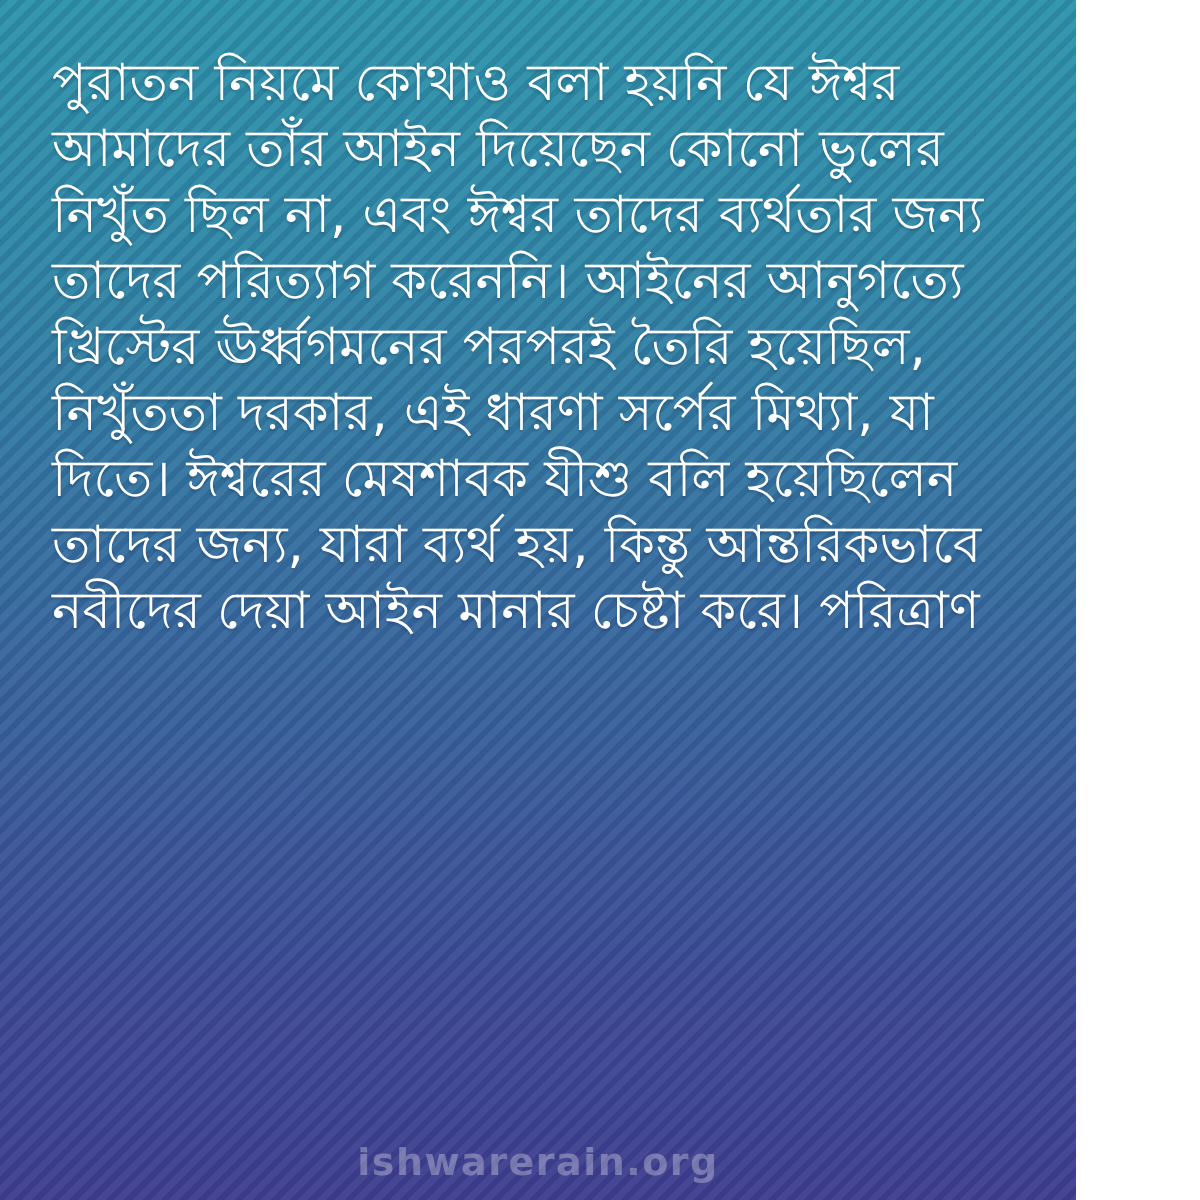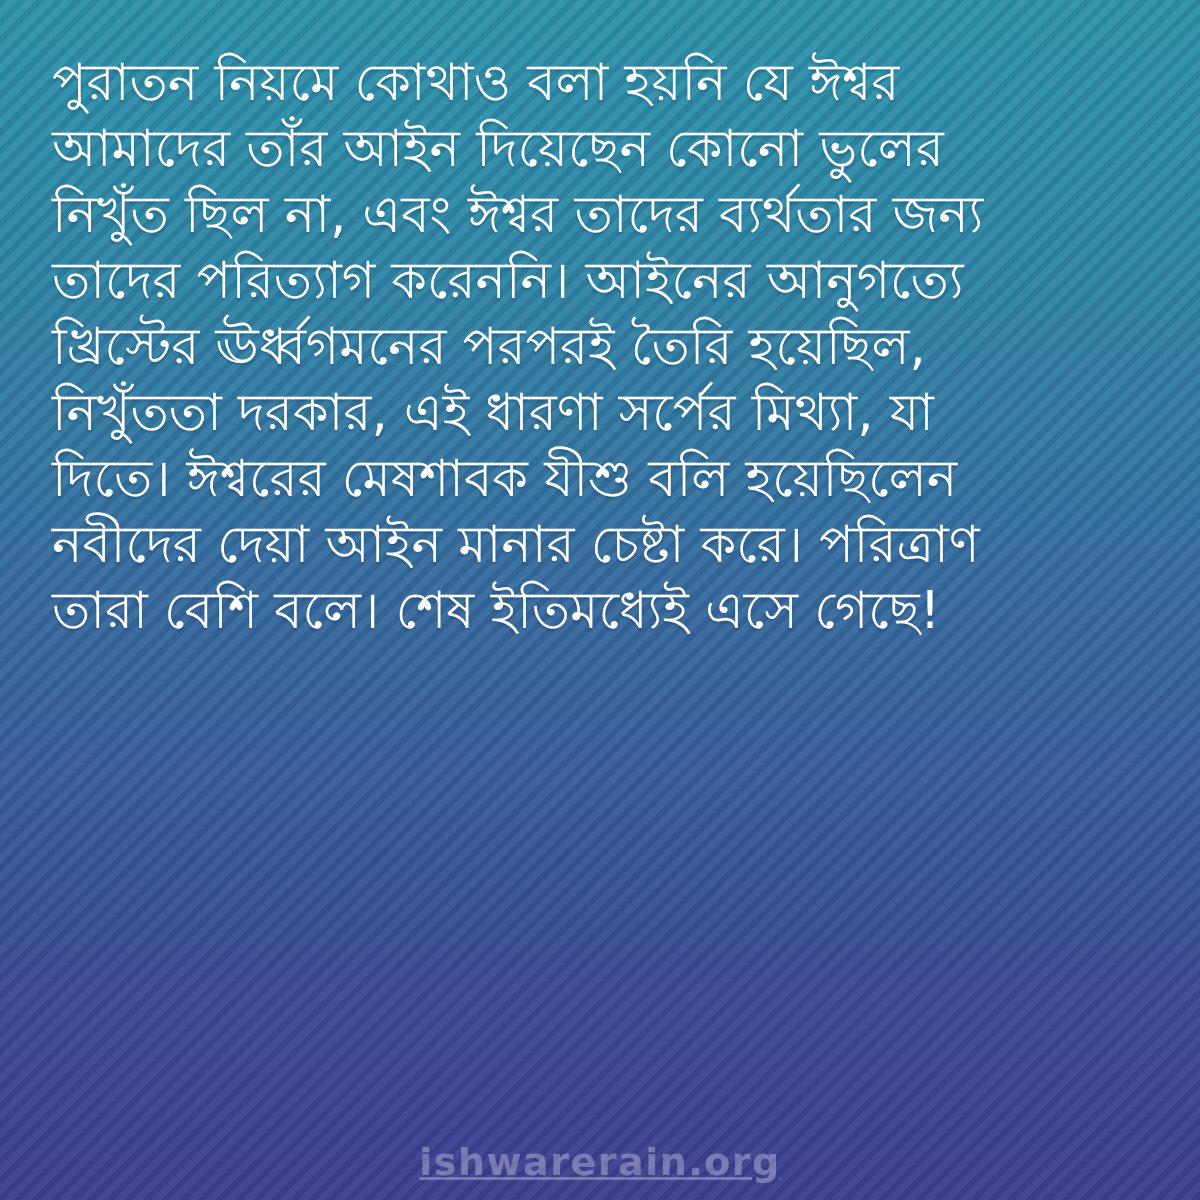--- a/index.html
+++ b/index.html
@@ -6,21 +6,21 @@
     margin: 0;
     padding: 0;
   }
   body {
     width: 1200px;
     height: 1200px;
     font-family: "DejaVu Sans", "Liberation Sans", sans-serif;
   }
   .poster {
     position: relative;
-    width: 1200px;
+    width: 1076px;
     height: 1200px;
     overflow: hidden;
     background: linear-gradient(180deg,
       #2F95AC 0%,
       #3188A7 22%,
       #3674A1 42%,
       #3A609B 62%,
       #3D4D95 80%,
       #403F90 100%);
   }
@@ -52,35 +52,34 @@
   .watermark {
     position: absolute;
     left: 0;
     right: 0;
     bottom: 16px;
     text-align: center;
     font-size: 38px;
     font-weight: bold;
     letter-spacing: 1.5px;
     color: rgba(255, 255, 255, 0.30);
-    text-decoration: underline;
   }
 </style>
 </head>
 <body>
 
 <div class="poster">
   <div class="stripes"></div>
 
   <div class="quote-text">
     <div class="quote-line">পুরাতন নিয়মে কোথাও বলা হয়নি যে ঈশ্বর</div>
     <div class="quote-line">আমাদের তাঁর আইন দিয়েছেন কোনো ভুলের</div>
     <div class="quote-line">নিখুঁত ছিল না, এবং ঈশ্বর তাদের ব্যর্থতার জন্য</div>
     <div class="quote-line">তাদের পরিত্যাগ করেননি। আইনের আনুগত্যে</div>
     <div class="quote-line">খ্রিস্টের ঊর্ধ্বগমনের পরপরই তৈরি হয়েছিল,</div>
     <div class="quote-line">নিখুঁততা দরকার, এই ধারণা সর্পের মিথ্যা, যা</div>
     <div class="quote-line">দিতে। ঈশ্বরের মেষশাবক যীশু বলি হয়েছিলেন</div>
+    <div class="quote-line">তাদের জন্য, যারা ব্যর্থ হয়, কিন্তু আন্তরিকভাবে</div>
     <div class="quote-line">নবীদের দেয়া আইন মানার চেষ্টা করে। পরিত্রাণ</div>
-    <div class="quote-line">তারা বেশি বলে। শেষ ইতিমধ্যেই এসে গেছে!</div>
   </div>
 
   <div class="watermark">ishwarerain.org</div>
 </div>
 
 </body></html>

